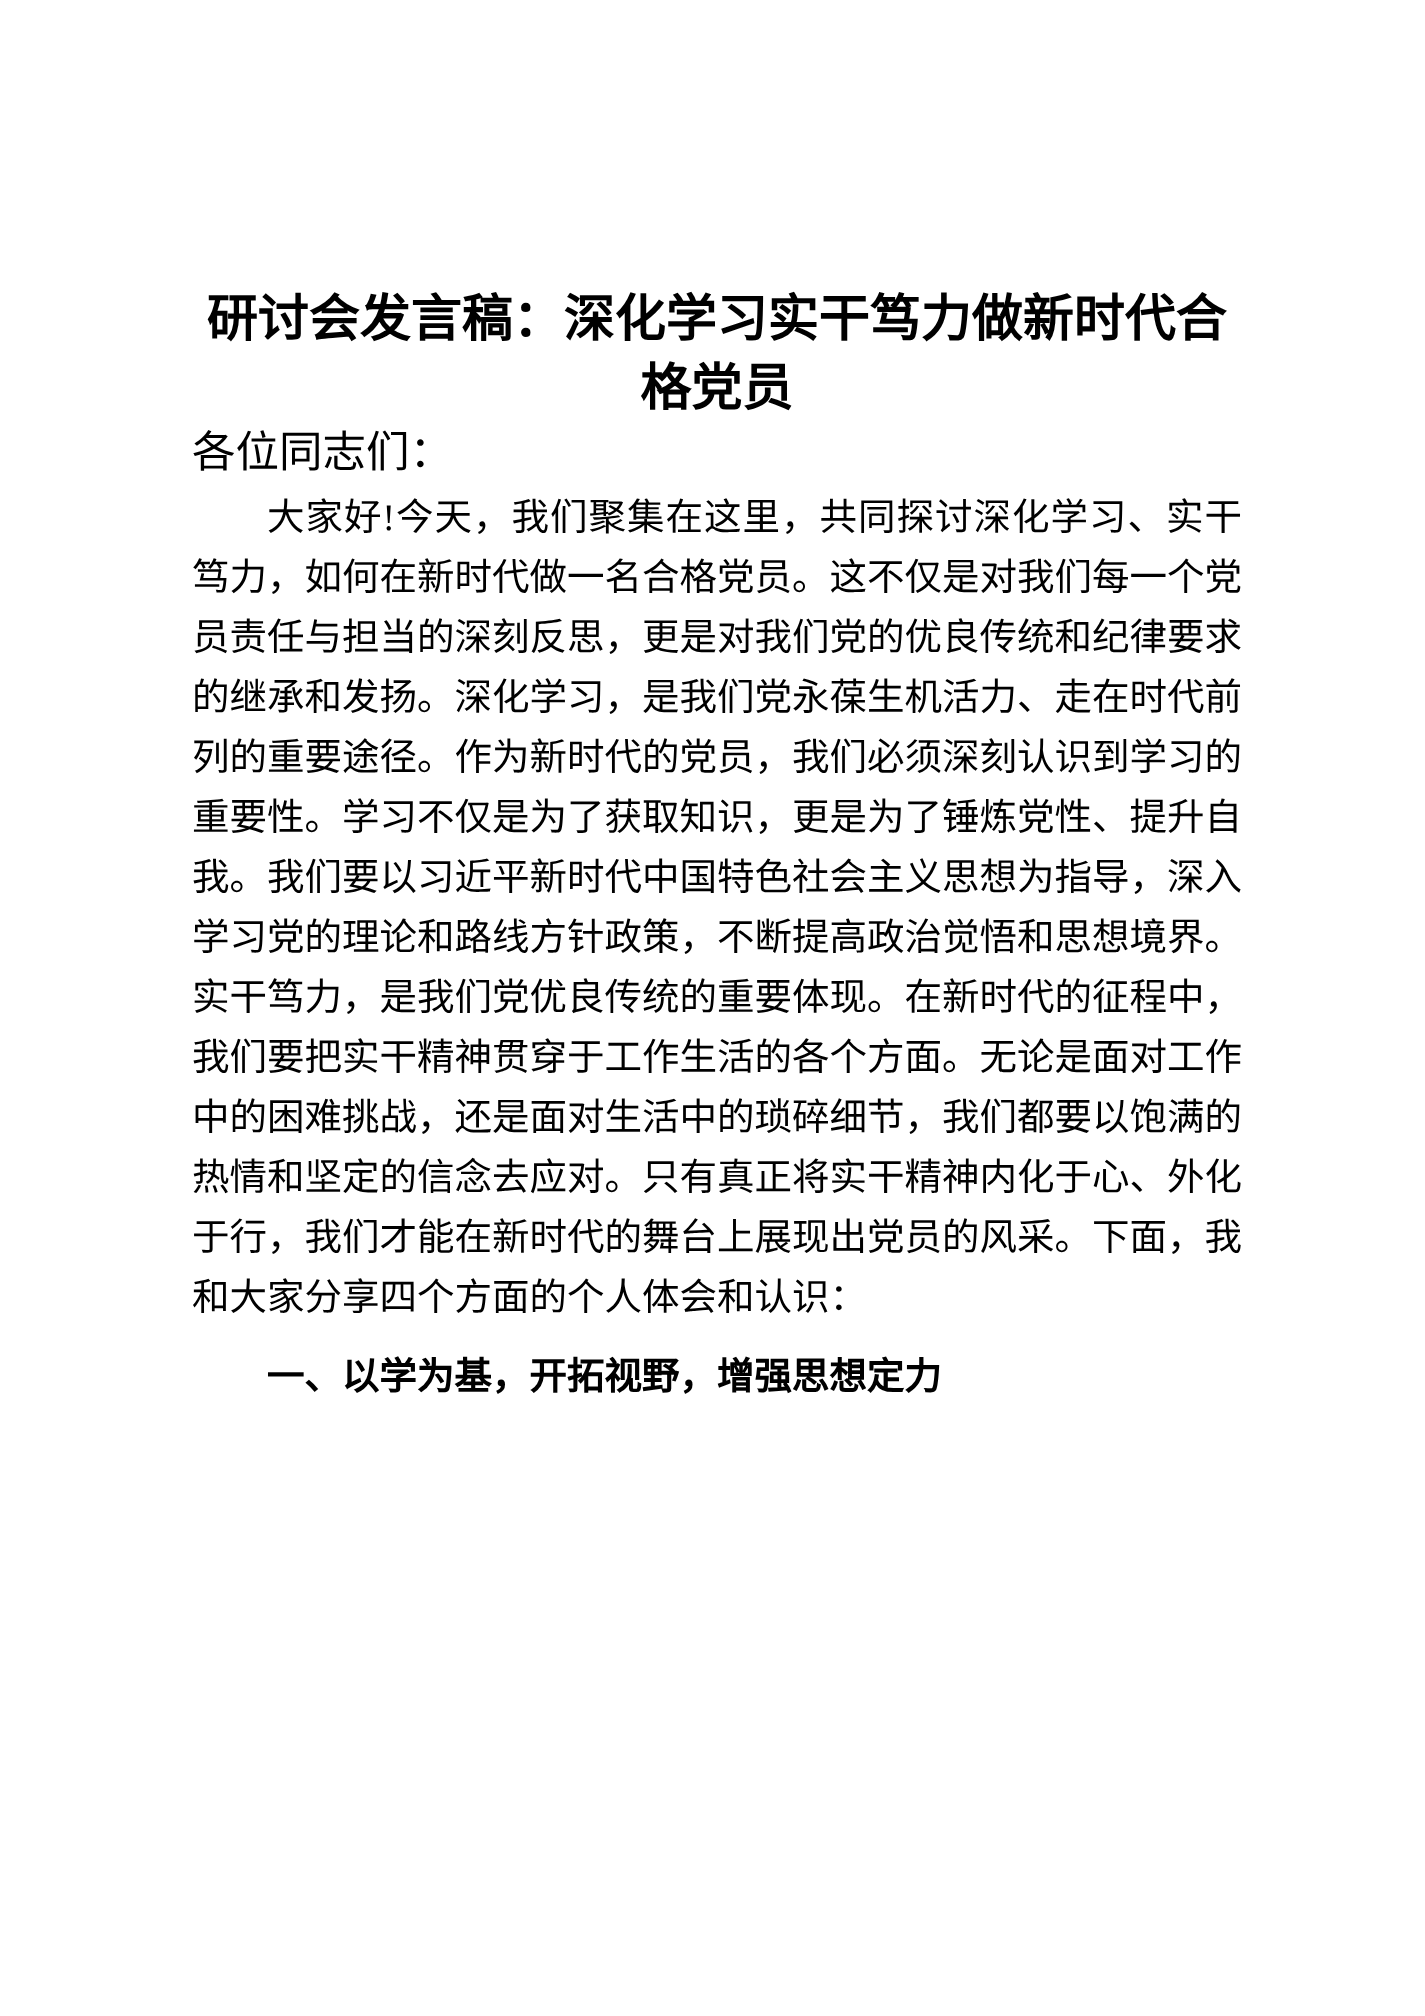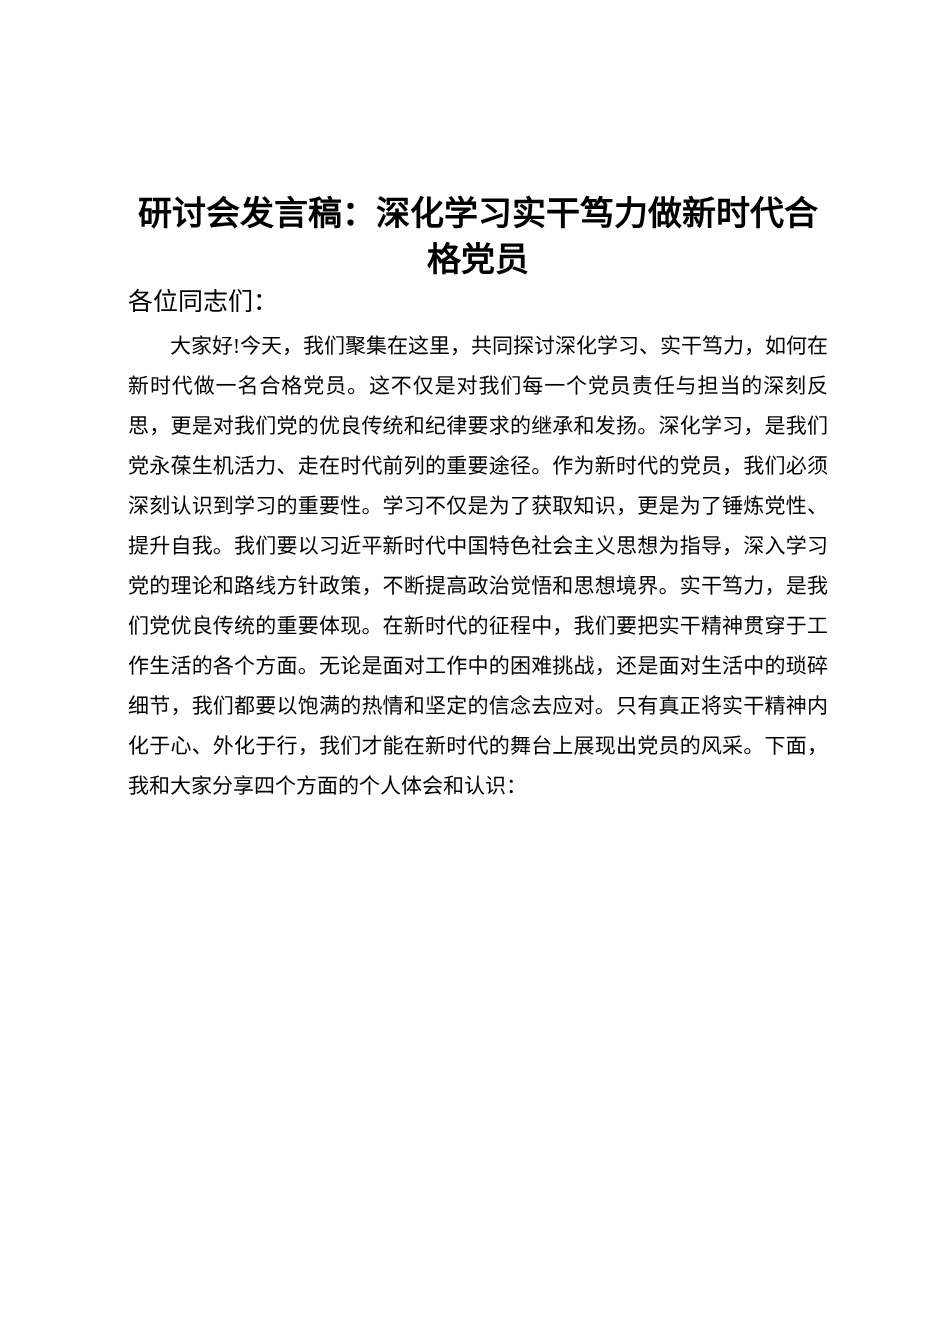--- a/index.html
+++ b/index.html
@@ -28,30 +28,30 @@
     font-weight: 700;
     font-size: 34px;
     line-height: 46px;
     text-align: center;
     color: #000000;
   }
   .salutation {
     margin: 0;
     padding: 0;
     font-family: "Liberation Serif", "DejaVu Serif", serif;
-    font-size: 25px;
+    font-size: 29px;
     line-height: 40px;
     text-align: left;
     color: #000000;
   }
   .body-para {
     margin: 0;
     padding: 0;
     font-family: "Liberation Serif", "DejaVu Serif", serif;
-    font-size: 21px;
+    font-size: 25px;
     line-height: 40px;
     text-align: justify;
     text-indent: 2em;
     color: #000000;
     word-break: break-all;
   }
   .body-para.first {
     margin-top: 4px;
   }
   .section-heading {
@@ -67,14 +67,15 @@
   }
 </style>
 </head>
 <body>
 
 <div class="page">
   <div class="content">
     <h1 class="doc-title">研讨会发言稿：深化学习实干笃力做新时代合格党员</h1>
     <p class="salutation">各位同志们：</p>
     <p class="body-para first">大家好!今天，我们聚集在这里，共同探讨深化学习、实干笃力，如何在新时代做一名合格党员。这不仅是对我们每一个党员责任与担当的深刻反思，更是对我们党的优良传统和纪律要求的继承和发扬。深化学习，是我们党永葆生机活力、走在时代前列的重要途径。作为新时代的党员，我们必须深刻认识到学习的重要性。学习不仅是为了获取知识，更是为了锤炼党性、提升自我。我们要以习近平新时代中国特色社会主义思想为指导，深入学习党的理论和路线方针政策，不断提高政治觉悟和思想境界。实干笃力，是我们党优良传统的重要体现。在新时代的征程中，我们要把实干精神贯穿于工作生活的各个方面。无论是面对工作中的困难挑战，还是面对生活中的琐碎细节，我们都要以饱满的热情和坚定的信念去应对。只有真正将实干精神内化于心、外化于行，我们才能在新时代的舞台上展现出党员的风采。下面，我和大家分享四个方面的个人体会和认识：</p>
+    <h2 class="section-heading">一、以学为基，开拓视野，增强思想定力</h2>
   </div>
 </div>
 
 </body></html>

